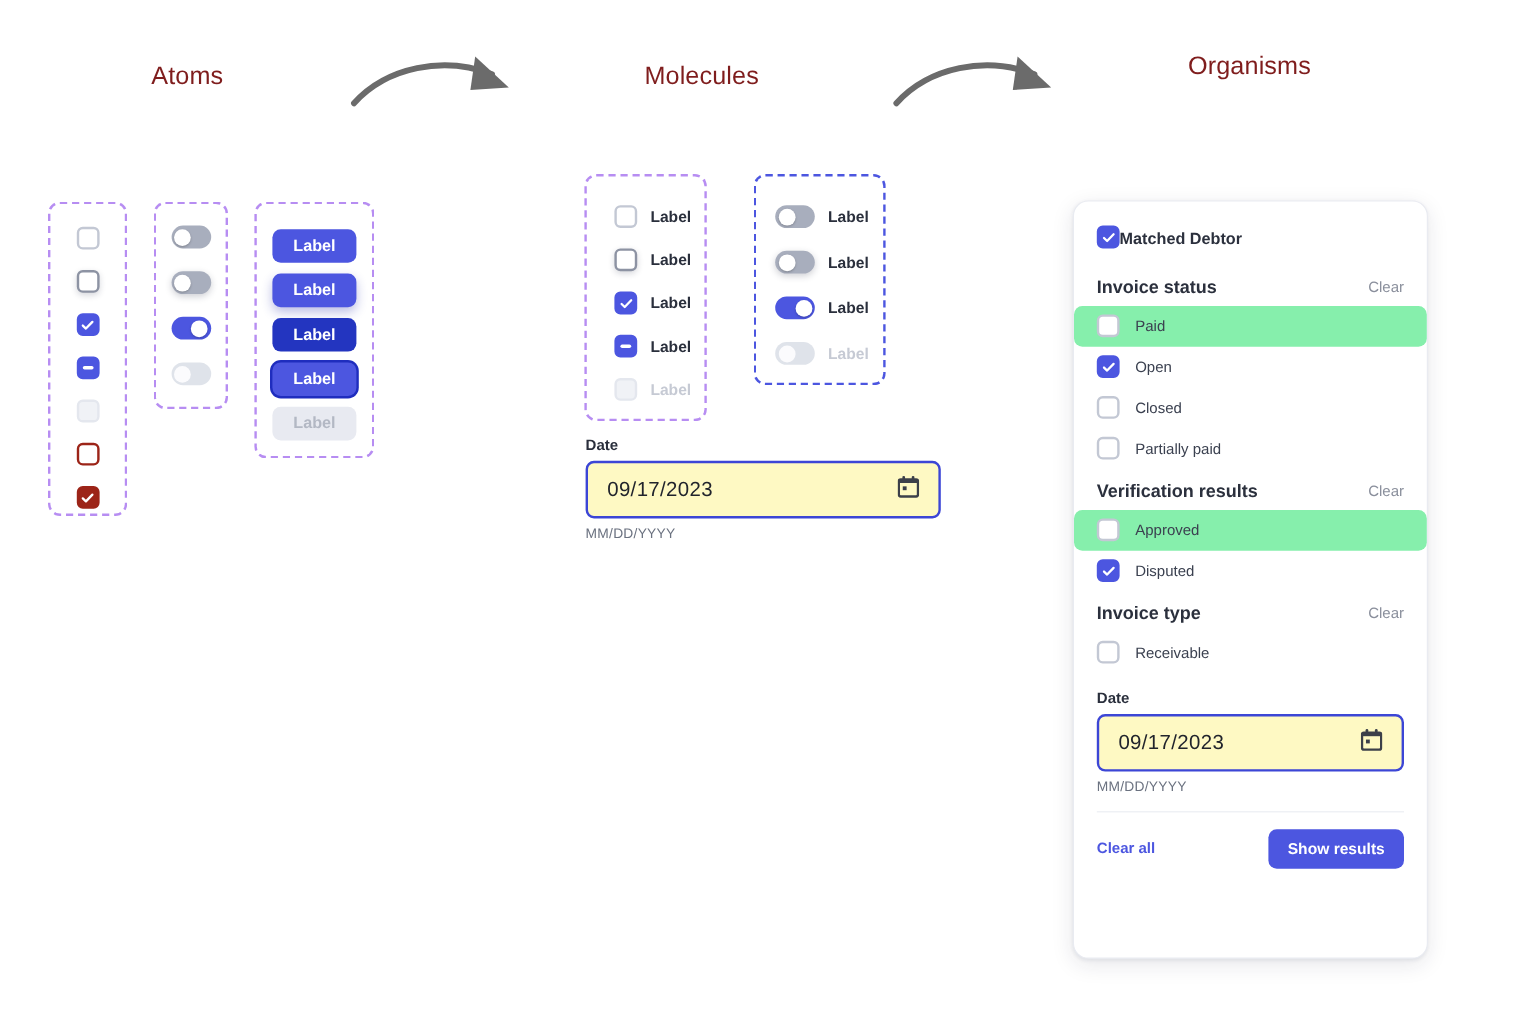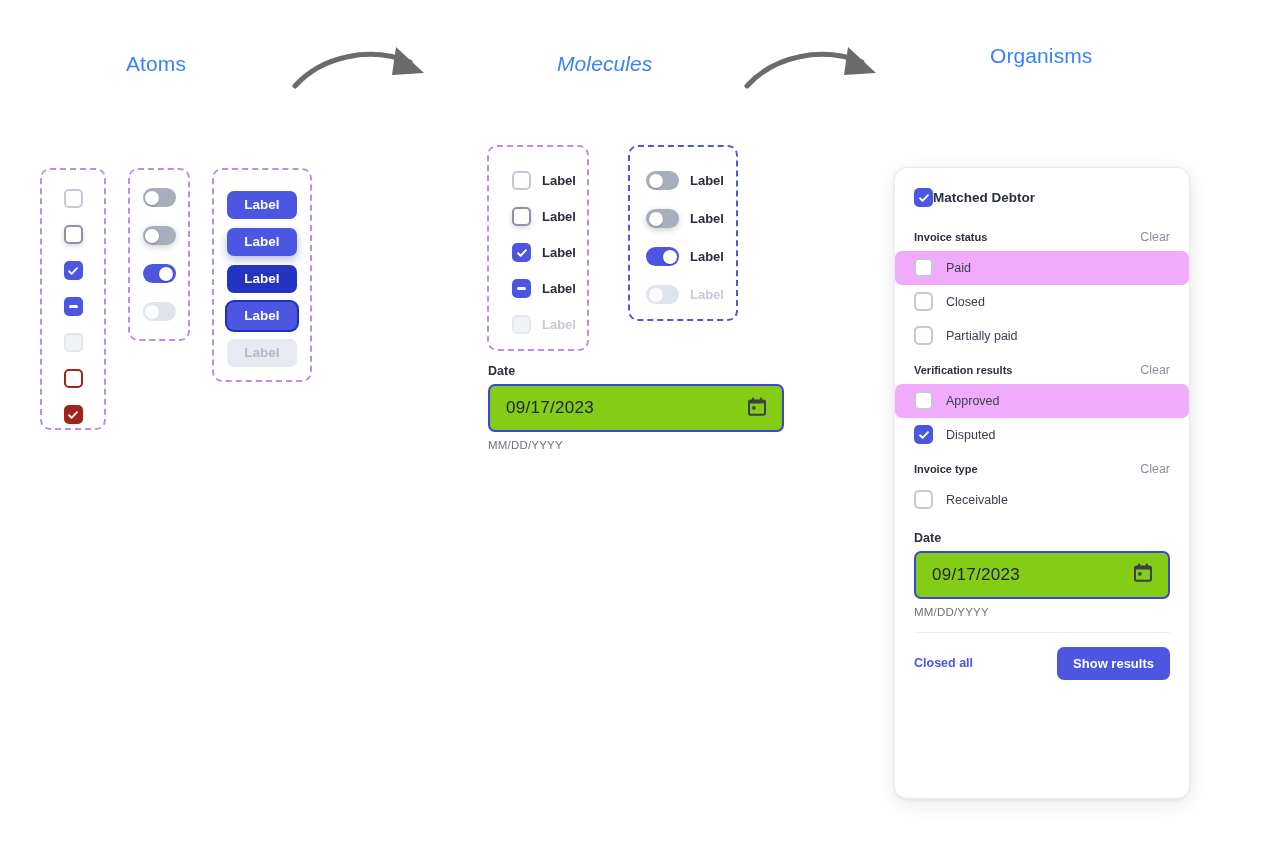--- a/index.html
+++ b/index.html
@@ -11,26 +11,26 @@
     color: #1f2330;
     position: relative;
     overflow: hidden;
   }
 
   
   .stage-title {
     position: absolute;
     font-size: 21px;
     font-weight: 400;
-    color: #3b82f6;
+    color: #7f1d1d;
     letter-spacing: .1px;
     white-space: nowrap;
   }
   #title-atoms     { left: 126px; top: 52px; }
-  #title-molecules { left: 557px; top: 52px; font-style: italic; }
+  #title-molecules { left: 537px; top: 52px; }
   #title-organisms { left: 990px; top: 44px; }
 
   .flow-arrow { position: absolute; }
   #arrow-1 { left: 292px; top: 42px; }
   #arrow-2 { left: 744px; top: 42px; }
 
   
   .spec-box {
     position: absolute;
     border: 2px dashed #b78df2;
@@ -107,21 +107,21 @@
 
   
   .date-field-wrap { position: absolute; }
   .date-label {
     font-size: 12.5px; font-weight: 700; color: #2a2f3c;
     margin-bottom: 6px; display: block;
   }
   .date-input {
     border: 2px solid #3c46d6;
     border-radius: 7px;
-    background: #84cc16;
+    background: #fef9c3;
     height: 48px;
     display: flex;
     align-items: center;
     padding: 0 16px;
     justify-content: space-between;
   }
   .date-value {
     font-size: 17px;
     color: #21242c;
     font-family: "Liberation Sans", sans-serif;
@@ -147,31 +147,31 @@
   }
   .card-pad { padding: 0 19px; }
   .matched-row { display: flex; align-items: center; margin-bottom: 22px; }
   .matched-row .mtext { font-size: 13.5px; font-weight: 700; color: #2b303d; }
 
   .group-head {
     display: flex; align-items: center; justify-content: space-between;
     padding: 0 19px;
     margin-bottom: 7px;
   }
-  .group-title { font-size: 11px; font-weight: 700; color: #2b303d; }
+  .group-title { font-size: 15px; font-weight: 700; color: #2b303d; }
   .group-clear { font-size: 12.5px; color: #8a8f9c; cursor: pointer; }
 
   .opt-row {
     display: flex; align-items: center; gap: 13px;
     height: 34px;
     padding: 0 19px;
     border-radius: 7px;
     cursor: pointer;
   }
-  .opt-row.hl { background: #f0abfc; }
+  .opt-row.hl { background: #86efac; }
   .opt-row .otext { font-size: 12.5px; color: #3b4150; }
   .group-gap { height: 10px; }
 
   .card-divider { height: 1px; background: #eceef3; margin: 14px 19px 0 19px; }
   .card-footer {
     display: flex; align-items: center; justify-content: space-between;
     padding: 14px 19px 0 19px;
   }
   .link-clear-all { font-size: 12.5px; font-weight: 700; color: #4c56e0; cursor: pointer; }
   .btn-primary {
@@ -345,20 +345,28 @@
   <div id="filter-groups">
       <div class="group-head">
         <span class="group-title">Invoice status</span>
         <span class="group-clear">Clear</span>
       </div>
       <div class="opt-row hl">
         <span class="cb"></span>
         <span class="otext">Paid</span>
       </div>
       <div class="opt-row">
+        <span class="cb checked">
+          <svg width="12" height="12" viewBox="0 0 12 12">
+            <path d="M2 6.3 L4.6 8.8 L10 3.2" stroke="#ffffff" stroke-width="1.9" fill="none" stroke-linecap="round" stroke-linejoin="round"></path>
+          </svg>
+        </span>
+        <span class="otext">Open</span>
+      </div>
+      <div class="opt-row">
         <span class="cb"></span>
         <span class="otext">Closed</span>
       </div>
       <div class="opt-row">
         <span class="cb"></span>
         <span class="otext">Partially paid</span>
       </div>
       <div class="group-gap"></div>
       <div class="group-head">
         <span class="group-title">Verification results</span>
@@ -402,16 +410,16 @@
           </svg>
         </span>
       </div>
       <div class="date-hint">MM/DD/YYYY</div>
     </div>
   </div>
 
   <div class="card-divider"></div>
 
   <div class="card-footer">
-    <span class="link-clear-all">Closed all</span>
+    <span class="link-clear-all">Clear all</span>
     <button class="btn-primary">Show results</button>
   </div>
 </div>
 
 </body></html>

